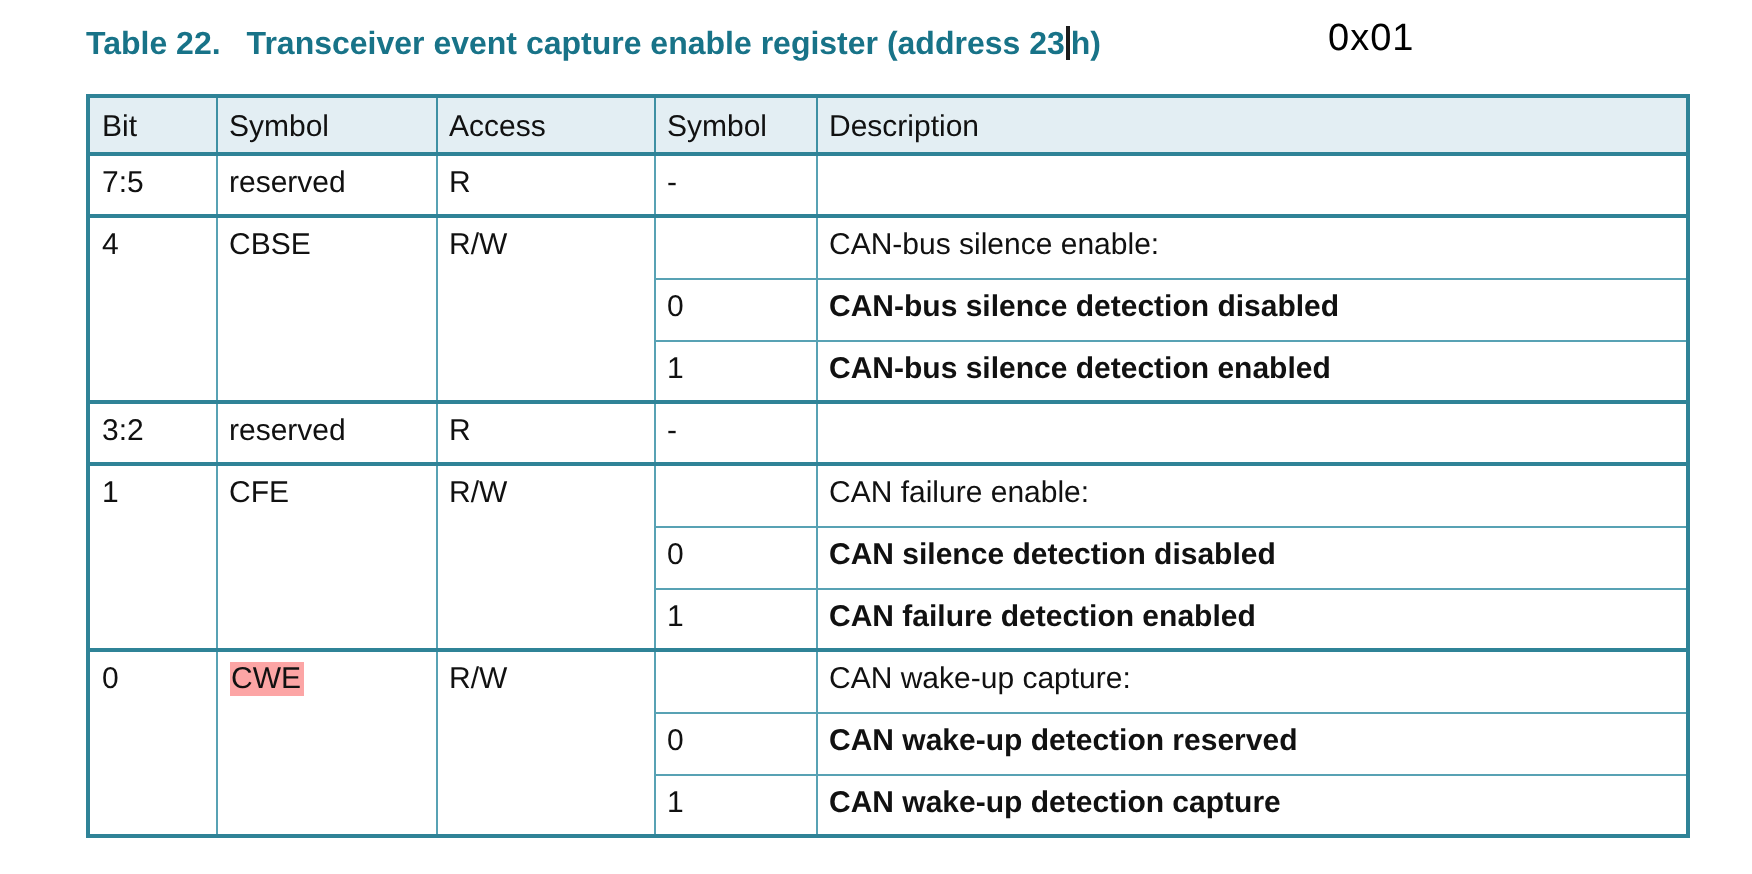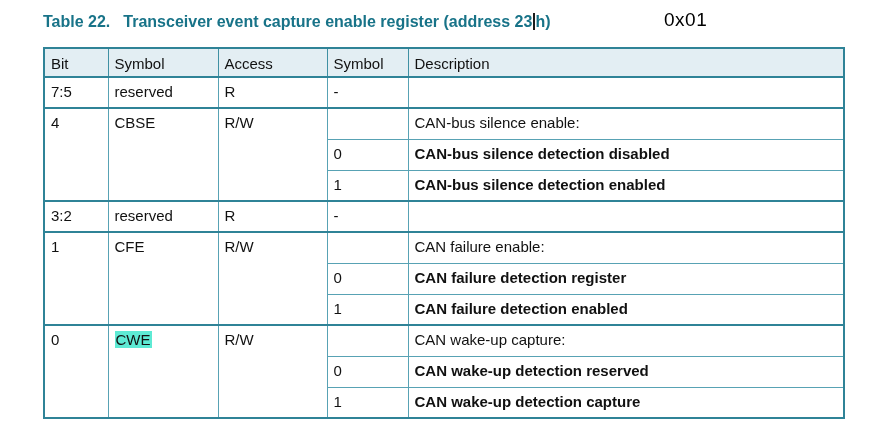--- a/index.html
+++ b/index.html
@@ -72,21 +72,21 @@
     border: 1px solid #58a2b4;
     vertical-align: top;
     padding: 5px 4px 2px 6px;
     overflow: hidden;
     white-space: nowrap;
   }
   tr.body { height: 31px; }
   tr.gstart td { border-top: 2px solid #2f8397; }
   td.indent { padding-left: 28px; font-weight: bold; }
   .hl {
-    background: #5eead4;
+    background: #fca5a5;
     padding: 0 1px;
   }
 </style>
 </head>
 <body>
 
 <div class="title-row">
   <span>Table 22.</span><span class="title-caption">Transceiver event capture enable register (address 23</span><span class="caret"></span><span>h)</span>
 </div>
 
@@ -145,21 +145,21 @@
 
     <tr class="body gstart">
       <td rowspan="3">1</td>
       <td rowspan="3">CFE</td>
       <td rowspan="3">R/W</td>
       <td></td>
       <td>CAN failure enable:</td>
     </tr>
     <tr class="body">
       <td>0</td>
-      <td class="indent">CAN failure detection register</td>
+      <td class="indent">CAN silence detection disabled</td>
     </tr>
     <tr class="body">
       <td>1</td>
       <td class="indent">CAN failure detection enabled</td>
     </tr>
 
     <tr class="body gstart">
       <td rowspan="3">0</td>
       <td rowspan="3"><span class="hl">CWE</span></td>
       <td rowspan="3">R/W</td>

